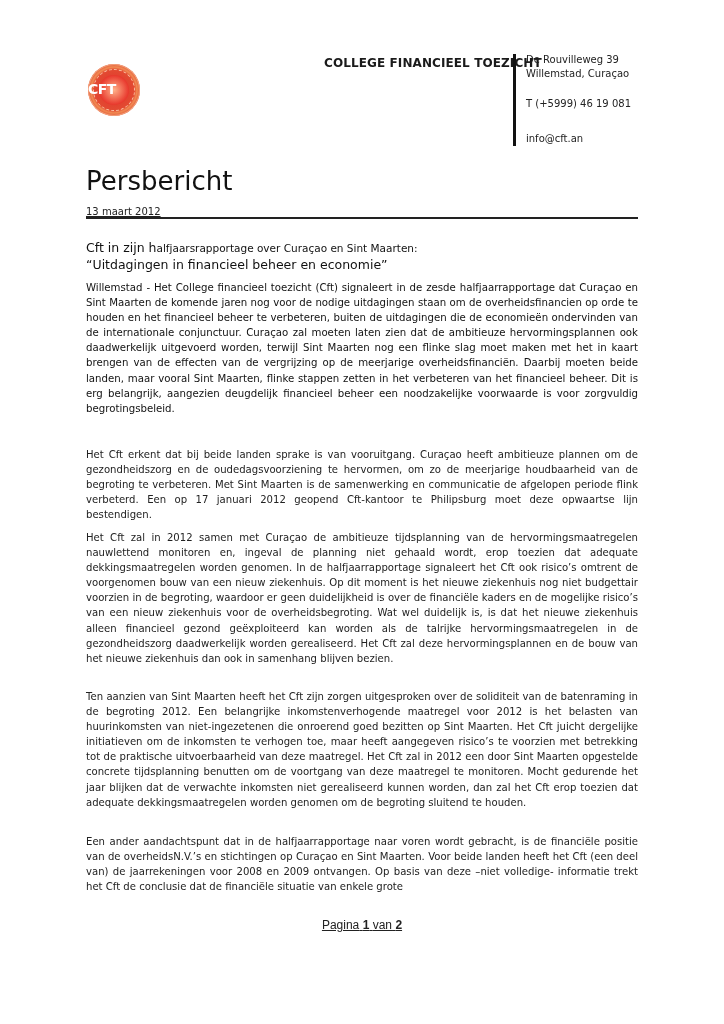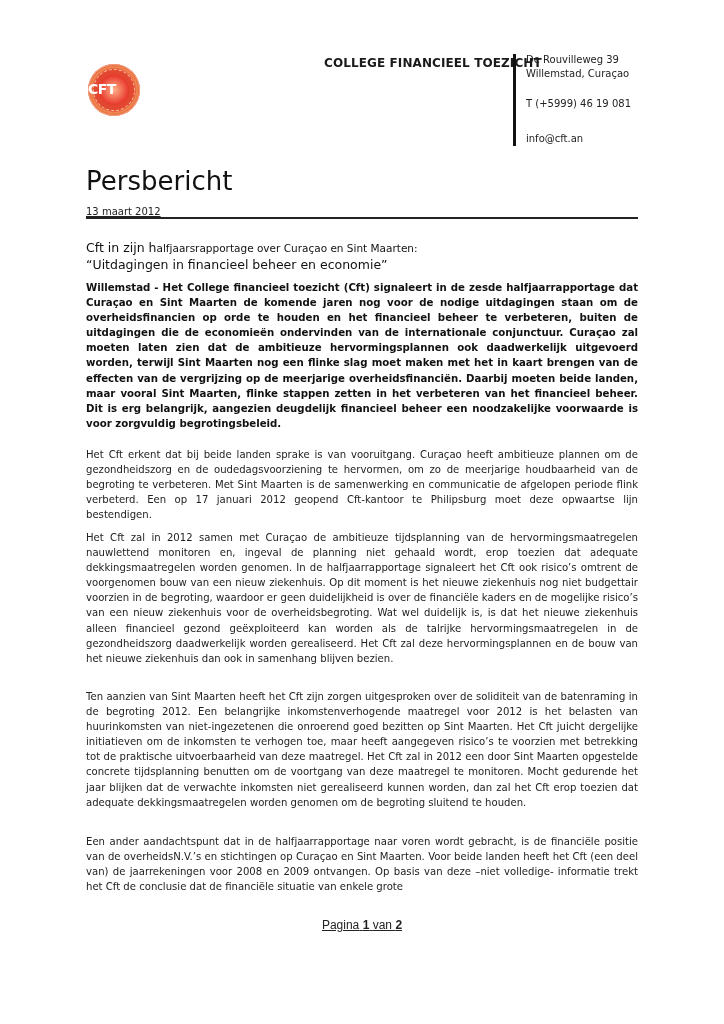--- a/index.html
+++ b/index.html
@@ -19,21 +19,21 @@
     .addr { position: absolute; left: 526px; font-size: 10px; color: #222; }
     .title { position: absolute; left: 86px; top: 166px; font-size: 26px; font-weight: normal; color: #111; }
     .date { position: absolute; left: 86px; top: 206px; font-size: 10px; color: #222; text-decoration: underline; }
     .hrule { position: absolute; left: 86px; top: 217px; width: 552px; height: 2px; background: #222; }
     .headline { position: absolute; left: 86px; top: 237px; width: 560px; font-weight: normal; color: #111; }
     .headline .l1a { font-size: 12.5px; }
     .headline .l1b { font-size: 10.5px; }
     .headline .l2 { font-size: 12.5px; display: block; margin-top: 1px; }
     .para { position: absolute; left: 86px; width: 552px; font-size: 10.1px; line-height: 15.1px;
             text-align: justify; color: #222; margin: 0; }
-    .para.lead { font-weight: bold; color: #111; font-size: 10.2px; }
+    .para.lead { font-weight: normal; color: #111; font-size: 10.2px; }
     .footer { position: absolute; left: 0; top: 918px; width: 724px; text-align: center;
               font-size: 12px; color: #222; font-family: "Liberation Sans", sans-serif; text-decoration: underline; }
     .footer b { font-weight: bold; }
   </style>
 </head>
 <body>
 
 <div class="logo">
   <div class="ring"></div>
   <div class="core"></div>

